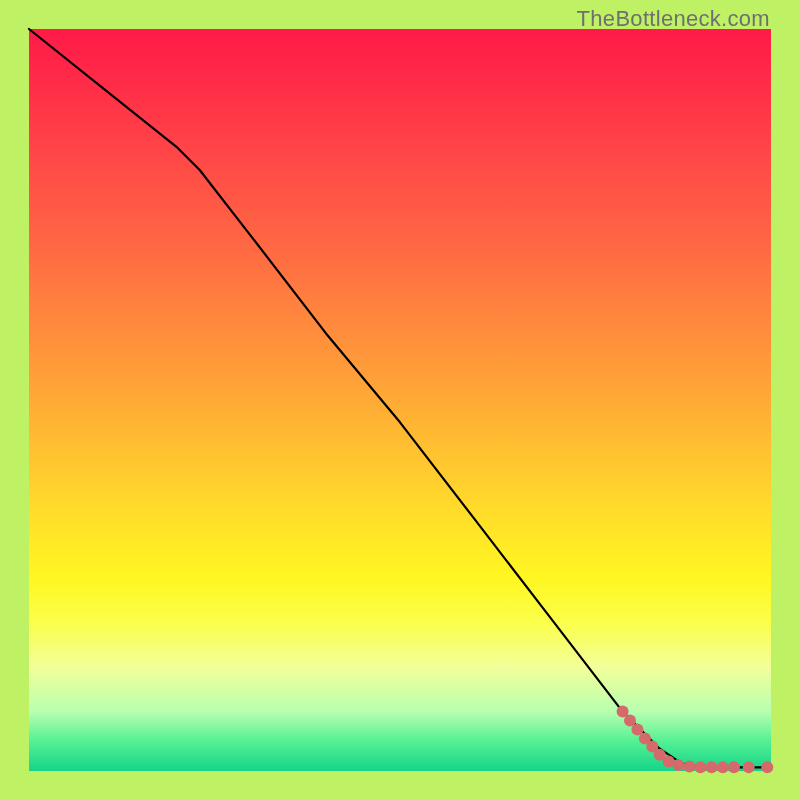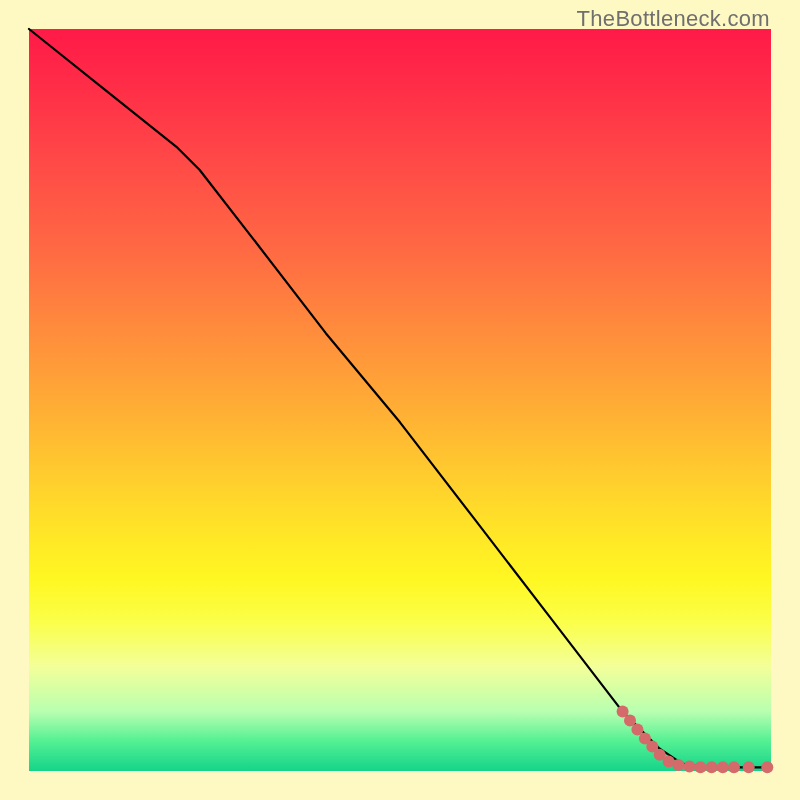--- a/index.html
+++ b/index.html
@@ -8,21 +8,21 @@
     width: 800px;
     height: 800px;
     background: #000;
     overflow: hidden;
     font-family: Arial, Helvetica, sans-serif;
   }
   .frame {
     position: relative;
     width: 800px;
     height: 800px;
-    background: #fef9c3;
+    background: #bef264;
   }
   .plot {
     position: absolute;
     left: 29px;
     top: 29px;
     width: 742px;
     height: 742px;
     
     background: linear-gradient(
       to bottom,

